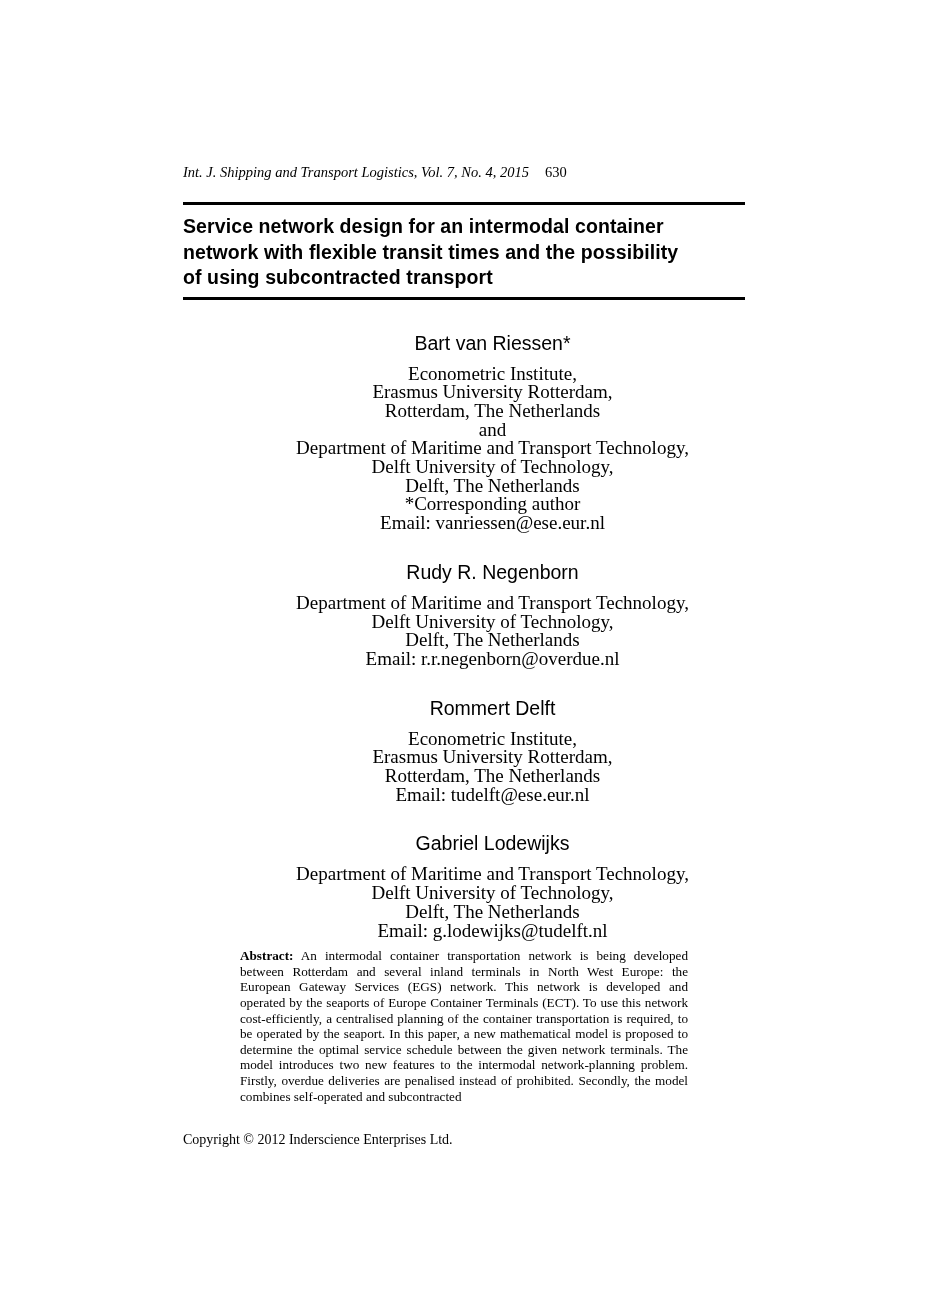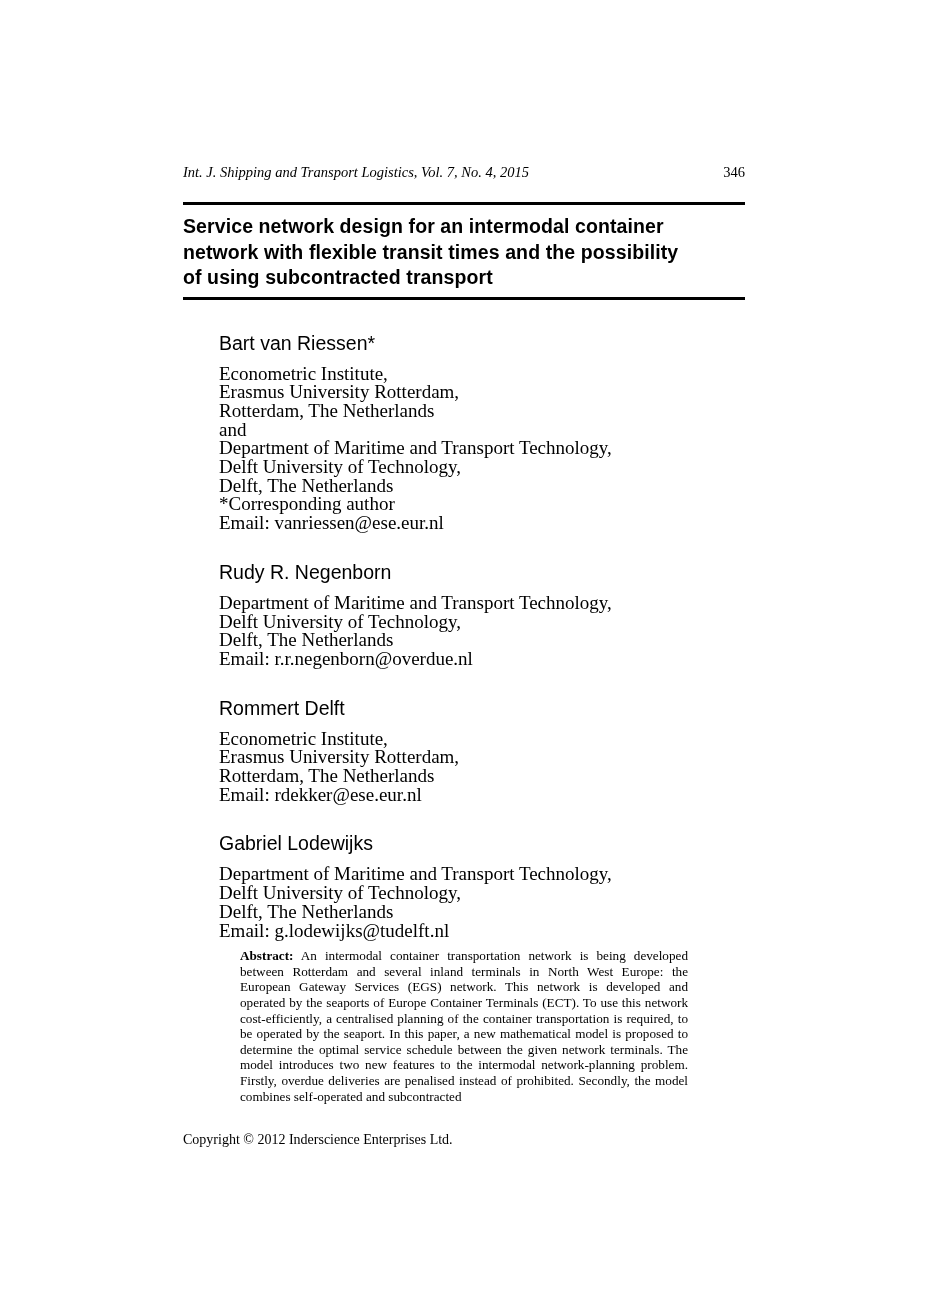--- a/index.html
+++ b/index.html
@@ -12,25 +12,25 @@
     width: 925px;
     height: 1309px;
     background: #ffffff;
     box-sizing: border-box;
     padding: 163px 180px 0 183px;
     color: #000000;
     font-family: "Liberation Serif", serif;
   }
   .page-header {
     display: flex;
-    justify-content: space-between;
     align-items: baseline;
     font-style: italic;
     font-size: 14.5px;
     line-height: 18px;
+    gap: 16px;
   }
   .page-header .pageno {
     font-style: normal;
   }
   .rule {
     height: 3px;
     background: #000000;
   }
   .rule.top { margin-top: 21px; }
   .rule.under-title { margin-top: 6px; }
@@ -38,21 +38,22 @@
     margin: 9px 0 0 0;
     font-family: "Liberation Sans", sans-serif;
     font-weight: bold;
     font-size: 19.5px;
     line-height: 25.5px;
     letter-spacing: 0.1px;
   }
   .paper-title div { white-space: nowrap; }
   .authors {
     margin-top: 30px;
-    margin-left: 36px;
+    margin-left: 57px;
+    text-align: center;
   }
   .author-block + .author-block {
     margin-top: 26px;
   }
   .author-name {
     margin: 0;
     font-family: "Liberation Sans", sans-serif;
     font-weight: 400;
     font-size: 19.5px;
     line-height: 26px;
@@ -78,21 +79,21 @@
     line-height: 18px;
   }
 </style>
 </head>
 <body>
 
 <div class="page">
 
   <div class="page-header">
     <span class="journal">Int. J. Shipping and Transport Logistics, Vol. 7, No. 4, 2015</span>
-    <span class="pageno">346</span>
+    <span class="pageno">630</span>
   </div>
 
   <div class="rule top"></div>
 
   <h1 class="paper-title">
     <div>Service network design for an intermodal container</div>
     <div>network with flexible transit times and the possibility</div>
     <div>of using subcontracted transport</div>
   </h1>
 
@@ -124,21 +125,21 @@
         <div>Email: r.r.negenborn@overdue.nl</div>
       </div>
     </div>
 
     <div class="author-block">
       <h2 class="author-name">Rommert Delft</h2>
       <div class="affiliation">
         <div>Econometric Institute,</div>
         <div>Erasmus University Rotterdam,</div>
         <div>Rotterdam, The Netherlands</div>
-        <div>Email: rdekker@ese.eur.nl</div>
+        <div>Email: tudelft@ese.eur.nl</div>
       </div>
     </div>
 
     <div class="author-block">
       <h2 class="author-name">Gabriel Lodewijks</h2>
       <div class="affiliation">
         <div>Department of Maritime and Transport Technology,</div>
         <div>Delft University of Technology,</div>
         <div>Delft, The Netherlands</div>
         <div>Email: g.lodewijks@tudelft.nl</div>

